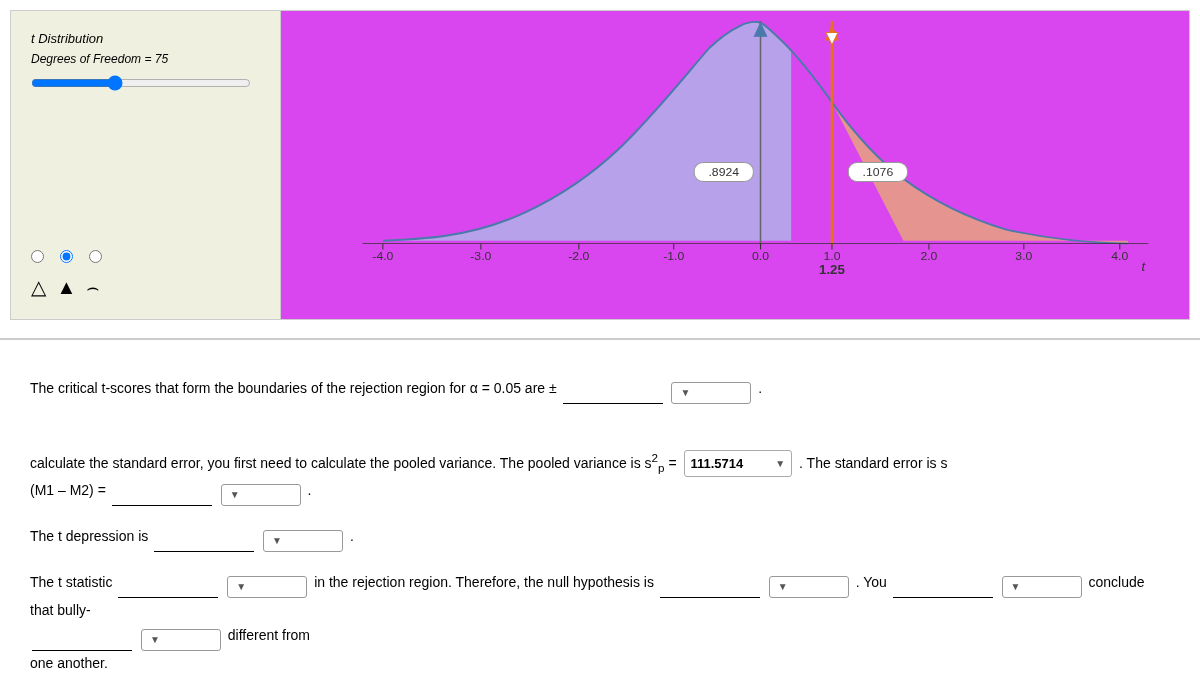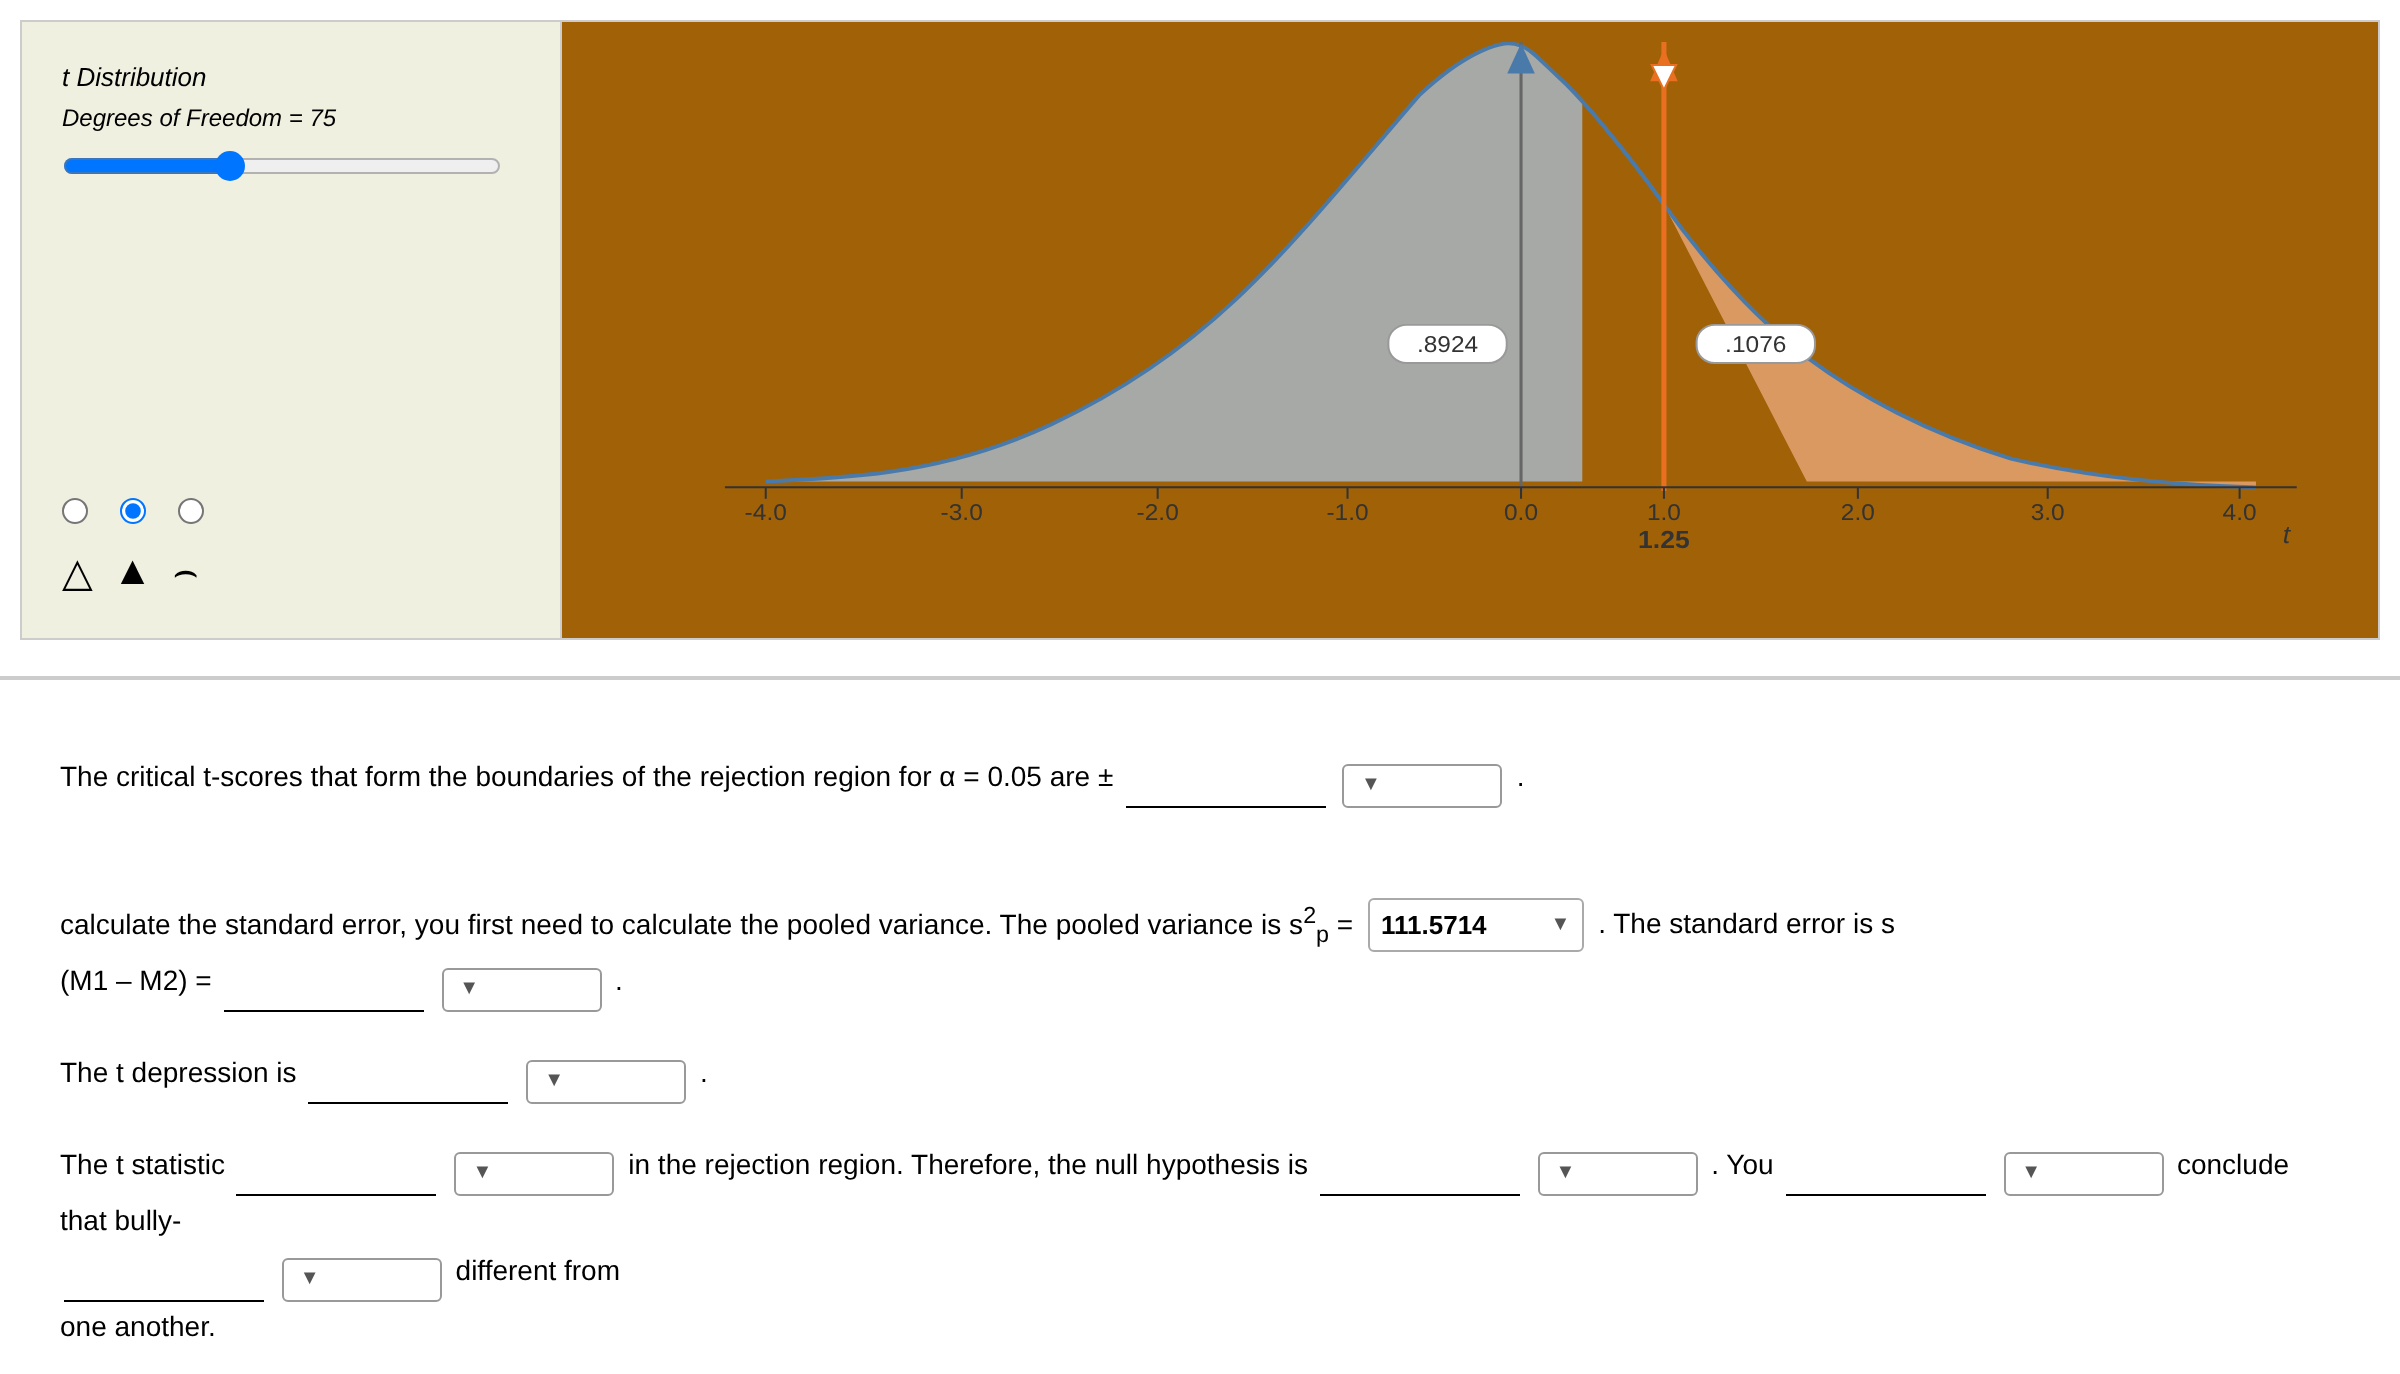--- a/index.html
+++ b/index.html
@@ -84,21 +84,21 @@
     .dist-icon {
       font-size: 20px;
       cursor: pointer;
     }
 
     
     .chart-plot {
       flex: 1;
       position: relative;
       padding: 10px 10px 40px 10px;
-      background: #a16207;
+      background: #d946ef;
     }
 
     
     .content-area {
       padding: 20px 30px;
       line-height: 1.8;
     }
 
     .paragraph {
       margin-bottom: 18px;

